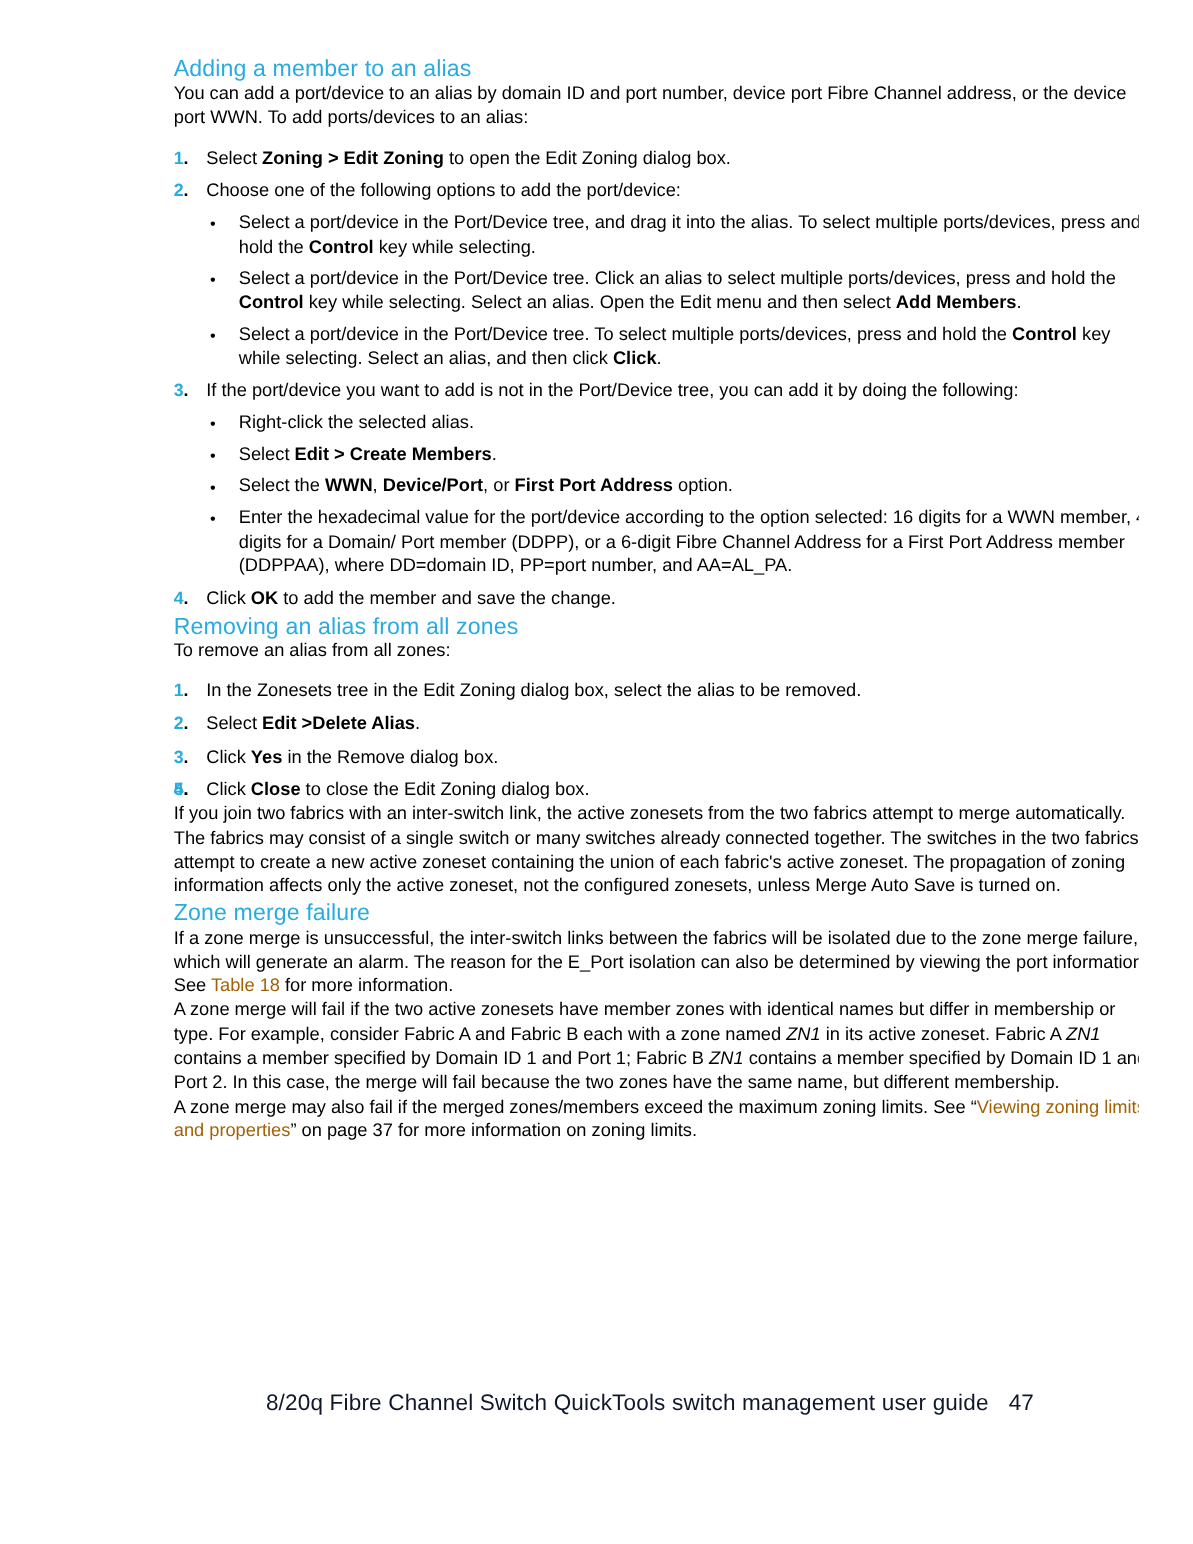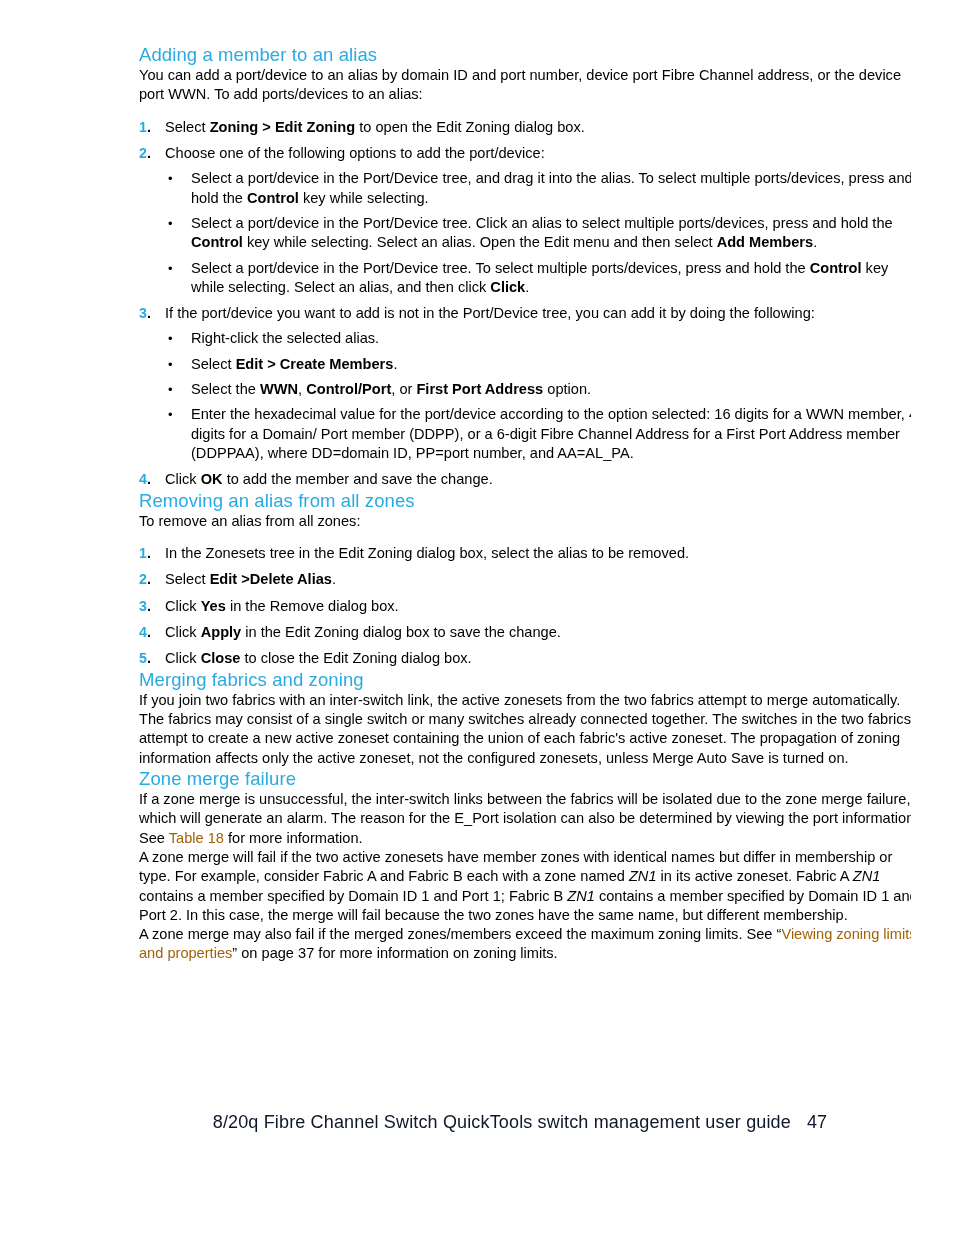--- a/index.html
+++ b/index.html
@@ -158,21 +158,21 @@
           <li>
             <span class="bullet">•</span>
             <span class="rich"><span>Right-click the selected alias.</span></span>
           </li>
           <li>
             <span class="bullet">•</span>
             <span class="rich"><span>Select </span><b>Edit &gt; Create Members</b><span>.</span></span>
           </li>
           <li>
             <span class="bullet">•</span>
-            <span class="rich"><span>Select the </span><b>WWN</b><span>, </span><b>Control/Port</b><span>, or </span><b>First Port Address</b><span> option.</span></span>
+            <span class="rich"><span>Select the </span><b>WWN</b><span>, </span><b>Device/Port</b><span>, or </span><b>First Port Address</b><span> option.</span></span>
           </li>
           <li>
             <span class="bullet">•</span>
             <span class="rich"><span>Enter the hexadecimal value for the port/device according to the option selected: 16 digits for a WWN member, 4 digits for a Domain/ Port member (DDPP), or a 6-digit Fibre Channel Address for a First Port Address member (DDPPAA), where DD=domain ID, PP=port number, and AA=AL_PA.</span></span>
           </li>
         </ul>
       </li>
       <li>
         <span class="marker"><span>4</span><span class="dot">.</span></span>
         <span class="rich"><span>Click </span><b>OK</b><span> to add the member and save the change.</span></span>
@@ -191,29 +191,27 @@
       <li>
         <span class="marker"><span>2</span><span class="dot">.</span></span>
         <span class="rich"><span>Select </span><b>Edit &gt;Delete Alias</b><span>.</span></span>
       </li>
       <li>
         <span class="marker"><span>3</span><span class="dot">.</span></span>
         <span class="rich"><span>Click </span><b>Yes</b><span> in the Remove dialog box.</span></span>
       </li>
       <li>
         <span class="marker"><span>4</span><span class="dot">.</span></span>
-        <span class="rich"><span>Click </span><b>Apply</b><span> in the Edit Zoning dialog box to save the change.</span></span>
       </li>
       <li>
         <span class="marker"><span>5</span><span class="dot">.</span></span>
         <span class="rich"><span>Click </span><b>Close</b><span> to close the Edit Zoning dialog box.</span></span>
       </li>
     </ol>
 
-    <h2 class="section-heading h-gap-top">Merging fabrics and zoning</h2>
 
     <p class="body-text indent para-gap rich"><span>If you join two fabrics with an inter-switch link, the active zonesets from the two fabrics attempt to merge automatically. The fabrics may consist of a single switch or many switches already connected together. The switches in the two fabrics attempt to create a new active zoneset containing the union of each fabric's active zoneset. The propagation of zoning information affects only the active zoneset, not the configured zonesets, unless Merge Auto Save is turned on.</span></p>
 
     <h2 class="section-heading h-gap-top">Zone merge failure</h2>
 
     <p class="body-text indent para-gap rich"><span>If a zone merge is unsuccessful, the inter-switch links between the fabrics will be isolated due to the zone merge failure, which will generate an alarm. The reason for the E_Port isolation can also be determined by viewing the port information. See </span><span class="link">Table 18</span><span> for more information.</span></p>
 
     <p class="body-text indent para-gap rich"><span>A zone merge will fail if the two active zonesets have member zones with identical names but differ in membership or type. For example, consider Fabric A and Fabric B each with a zone named </span><i>ZN1</i><span> in its active zoneset. Fabric A </span><i>ZN1</i><span> contains a member specified by Domain ID 1 and Port 1; Fabric B </span><i>ZN1</i><span> contains a member specified by Domain ID 1 and Port 2. In this case, the merge will fail because the two zones have the same name, but different membership.</span></p>
 
     <p class="body-text indent para-gap rich"><span>A zone merge may also fail if the merged zones/members exceed the maximum zoning limits. See “</span><span class="link">Viewing zoning limits and properties</span><span>” on page 37 for more information on zoning limits.</span></p>

